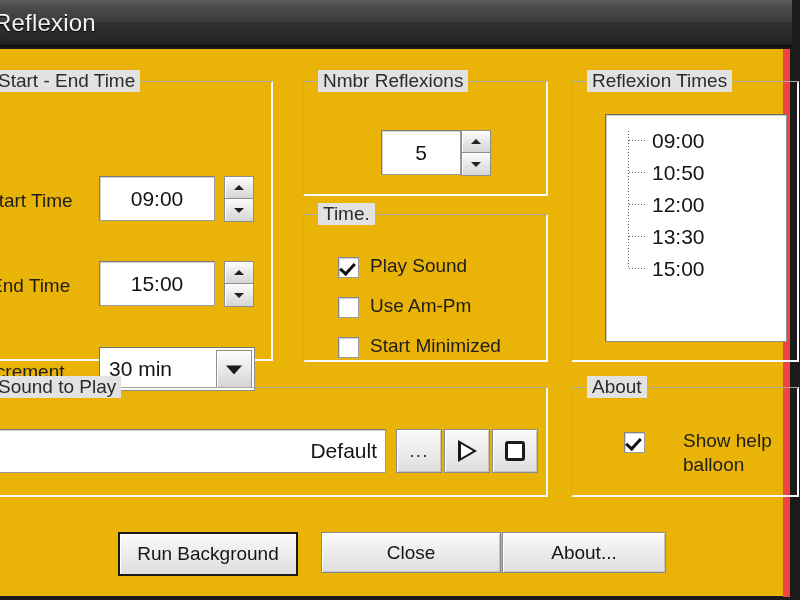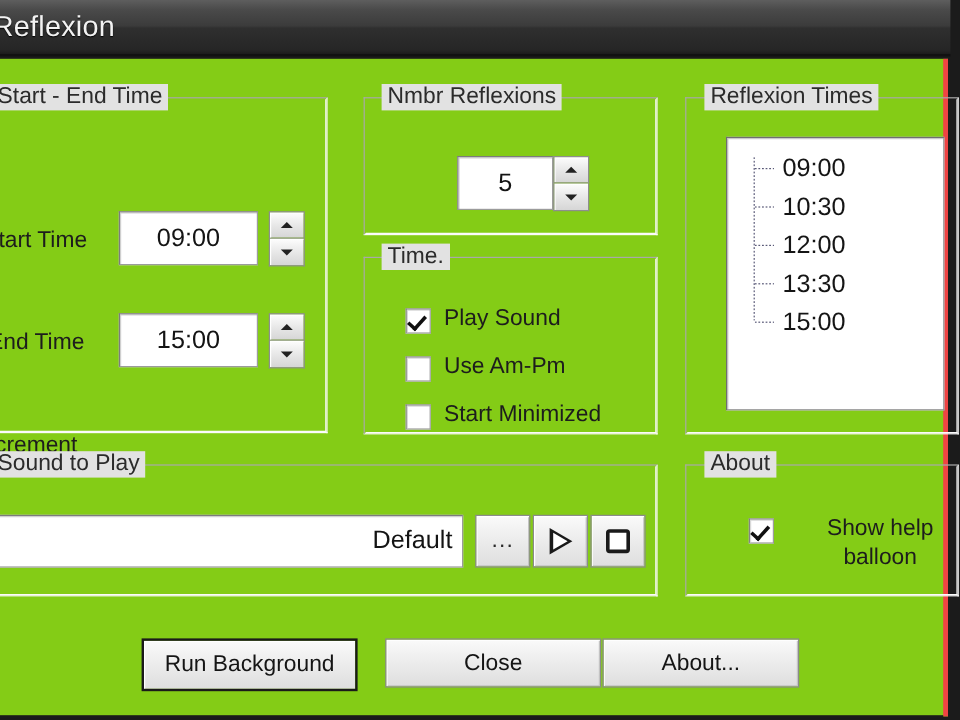--- a/index.html
+++ b/index.html
@@ -36,22 +36,22 @@
     letter-spacing: 0.2px;
     white-space: nowrap;
     text-shadow: 0 1px 1px #000;
   }
 
   
   .body {
     position: absolute;
     left: 0; top: 49px;
     width: 790px; height: 548px;
-    background: #84cc16;
-    border-right: 4px solid #ef4444;
+    background: #eab308;
+    border-right: 7px solid #ef4444;
     box-sizing: border-box;
   }
   .body::after {
     content: "";
     position: absolute;
     left: 0; right: 0; bottom: -2px;
     height: 3px;
     background: #1b1b1b;
   }
 
@@ -199,21 +199,20 @@
     width: 6px; height: 12px;
     border: solid #101010;
     border-width: 0 3px 3px 0;
     transform: rotate(42deg);
   }
   .cbrow .cblabel {
     margin-left: 11px;
     font-size: 19px;
     color: #1d1d1d;
     line-height: 24px;
-    text-align: center;
   }
 
   
   .listbox {
     position: absolute;
     background: #ffffff;
     border: 1px solid #8f8f8f;
     border-top-color: #6f6f6f;
     border-left-color: #6f6f6f;
     box-shadow: inset 1px 1px 0 #c9c9c9;
@@ -335,20 +334,24 @@
     </div>
 
     <div class="lbl" style="left:-10px; top:226px;">End Time</div>
     <div class="field center" style="left:99px; top:212px; width:116px; height:45px;">15:00</div>
     <div class="spin" style="left:224px; top:212px; height:46px;">
       <div class="sbtn up"></div>
       <div class="sbtn down"></div>
     </div>
 
     <div class="lbl" style="left:-20px; top:312px;">Increment</div>
+    <div class="combo" style="left:99px; top:298px; width:156px; height:44px;">
+      <div class="ctext">30 min</div>
+      <div class="carrow"></div>
+    </div>
 
     <div class="group" style="left:303px; top:32px; width:245px; height:115px;">
       <div class="inner-etch"></div>
       <div class="glabel" style="left:14px;">Nmbr Reflexions</div>
     </div>
 
     <div class="field center" style="left:381px; top:81px; width:80px; height:45px;">5</div>
     <div class="spin" style="left:461px; top:81px; height:46px;">
       <div class="sbtn up"></div>
       <div class="sbtn down"></div>
@@ -380,21 +383,21 @@
     <div class="listbox" style="left:605px; top:65px; width:182px; height:228px;">
       <div class="tree">
         <div class="vline"></div>
 
         <div class="tnode">
           <div class="hline"></div>
           <div class="tlabel">09:00</div>
         </div>
         <div class="tnode">
           <div class="hline"></div>
-          <div class="tlabel">10:30</div>
+          <div class="tlabel">10:50</div>
         </div>
         <div class="tnode">
           <div class="hline"></div>
           <div class="tlabel">12:00</div>
         </div>
         <div class="tnode">
           <div class="hline"></div>
           <div class="tlabel">13:30</div>
         </div>
         <div class="tnode">

